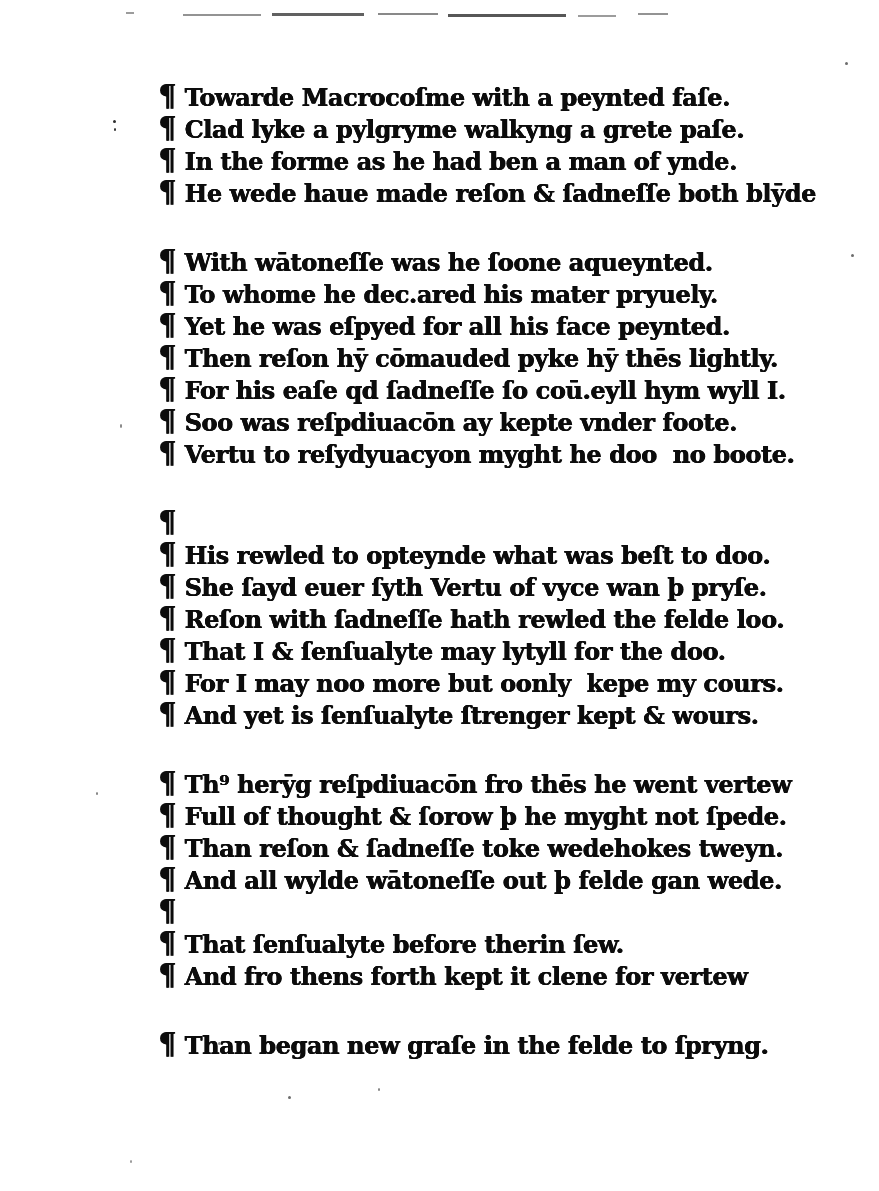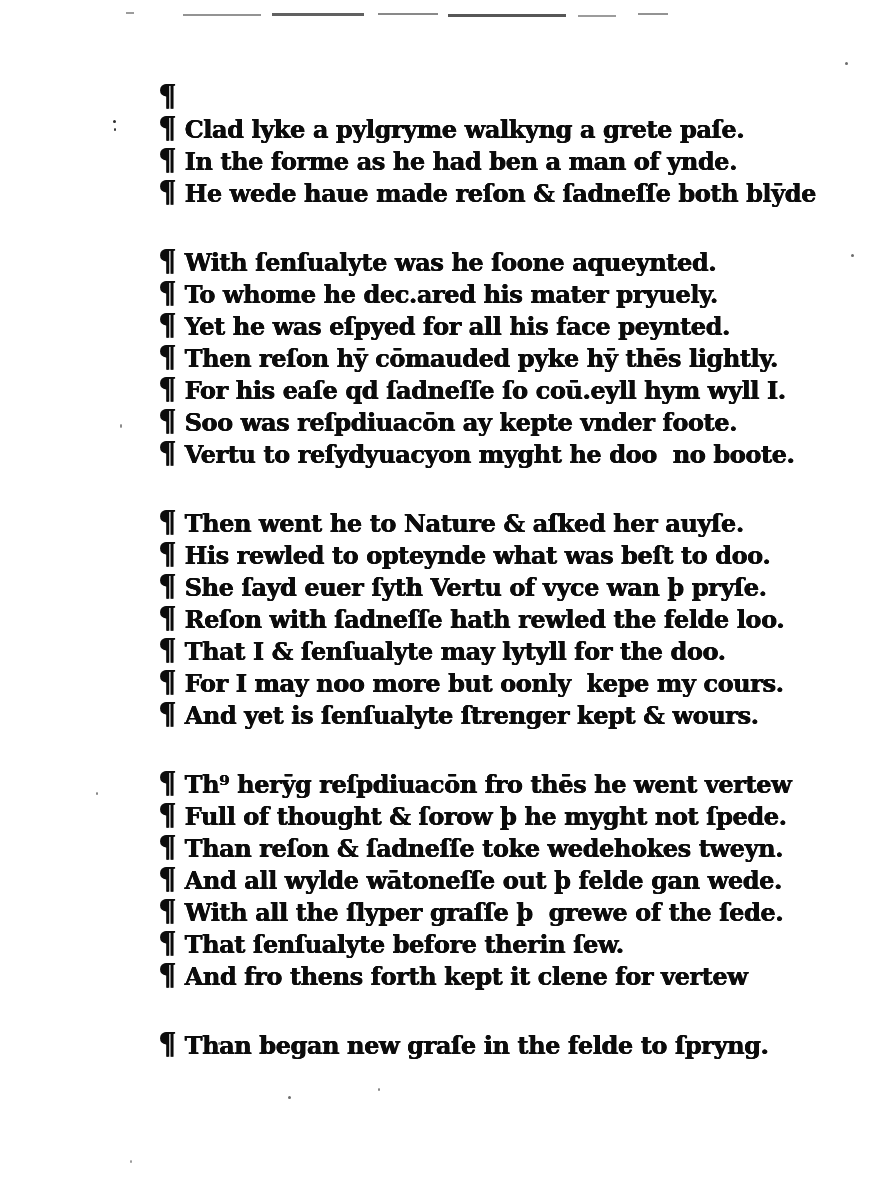--- a/index.html
+++ b/index.html
@@ -75,49 +75,49 @@
   <div class="speck" style="left:851px; top:254px; width:3px; height:3px; opacity:.7;"></div>
   <div class="speck" style="left:120px; top:424px; width:2px; height:4px; opacity:.6;"></div>
   <div class="speck" style="left:96px; top:792px; width:2px; height:3px; opacity:.6;"></div>
   <div class="speck" style="left:288px; top:1096px; width:3px; height:3px; opacity:.7;"></div>
   <div class="speck" style="left:378px; top:1088px; width:2px; height:3px; opacity:.6;"></div>
   <div class="speck" style="left:130px; top:1160px; width:2px; height:3px; opacity:.5;"></div>
   <div class="speck" style="left:218px; top:1042px; width:3px; height:3px; opacity:.55;"></div>
 
   <div class="poem">
       <div class="stanza">
-        <div class="line"><span class="pilcrow">¶</span></div>
+        <div class="line"><span class="pilcrow">¶</span><span class="line-text">Towarde Macrocoſme with a peynted faſe.</span></div>
         <div class="line"><span class="pilcrow">¶</span><span class="line-text">Clad lyke a pylgryme walkyng a grete paſe.</span></div>
         <div class="line"><span class="pilcrow">¶</span><span class="line-text">In the forme as he had ben a man of ynde.</span></div>
         <div class="line"><span class="pilcrow">¶</span><span class="line-text">He wede haue made reſon &amp; ſadneſſe both blȳde</span></div>
       </div>
       <div class="stanza">
-        <div class="line"><span class="pilcrow">¶</span><span class="line-text">With ſenſualyte was he ſoone aqueynted.</span></div>
+        <div class="line"><span class="pilcrow">¶</span><span class="line-text">With wātoneſſe was he ſoone aqueynted.</span></div>
         <div class="line"><span class="pilcrow">¶</span><span class="line-text">To whome he dec.ared his mater pryuely.</span></div>
         <div class="line"><span class="pilcrow">¶</span><span class="line-text">Yet he was eſpyed for all his face peynted.</span></div>
         <div class="line"><span class="pilcrow">¶</span><span class="line-text">Then reſon hȳ cōmauded pyke hȳ thēs lightly.</span></div>
         <div class="line"><span class="pilcrow">¶</span><span class="line-text">For his eaſe qd ſadneſſe ſo coū.eyll hym wyll I.</span></div>
         <div class="line"><span class="pilcrow">¶</span><span class="line-text">Soo was reſpdiuacōn ay kepte vnder foote.</span></div>
         <div class="line"><span class="pilcrow">¶</span><span class="line-text">Vertu to reſydyuacyon myght he doo  no boote.</span></div>
       </div>
       <div class="stanza">
-        <div class="line"><span class="pilcrow">¶</span><span class="line-text">Then went he to Nature &amp; aſked her auyſe.</span></div>
+        <div class="line"><span class="pilcrow">¶</span></div>
         <div class="line"><span class="pilcrow">¶</span><span class="line-text">His rewled to opteynde what was beſt to doo.</span></div>
         <div class="line"><span class="pilcrow">¶</span><span class="line-text">She ſayd euer ſyth Vertu of vyce wan þ pryſe.</span></div>
         <div class="line"><span class="pilcrow">¶</span><span class="line-text">Reſon with ſadneſſe hath rewled the felde loo.</span></div>
         <div class="line"><span class="pilcrow">¶</span><span class="line-text">That I &amp; ſenſualyte may lytyll for the doo.</span></div>
         <div class="line"><span class="pilcrow">¶</span><span class="line-text">For I may noo more but oonly  kepe my cours.</span></div>
         <div class="line"><span class="pilcrow">¶</span><span class="line-text">And yet is ſenſualyte ſtrenger kept &amp; wours.</span></div>
       </div>
       <div class="stanza">
         <div class="line"><span class="pilcrow">¶</span><span class="line-text">Th⁹ herȳg reſpdiuacōn fro thēs he went vertew</span></div>
         <div class="line"><span class="pilcrow">¶</span><span class="line-text">Full of thought &amp; ſorow þ he myght not ſpede.</span></div>
         <div class="line"><span class="pilcrow">¶</span><span class="line-text">Than reſon &amp; ſadneſſe toke wedehokes tweyn.</span></div>
         <div class="line"><span class="pilcrow">¶</span><span class="line-text">And all wylde wātoneſſe out þ felde gan wede.</span></div>
-        <div class="line"><span class="pilcrow">¶</span><span class="line-text">With all the ſlyper graſſe þ  grewe of the ſede.</span></div>
+        <div class="line"><span class="pilcrow">¶</span></div>
         <div class="line"><span class="pilcrow">¶</span><span class="line-text">That ſenſualyte before therin ſew.</span></div>
         <div class="line"><span class="pilcrow">¶</span><span class="line-text">And fro thens forth kept it clene for vertew</span></div>
       </div>
       <div class="stanza">
         <div class="line"><span class="pilcrow">¶</span><span class="line-text">Than began new graſe in the felde to ſpryng.</span></div>
       </div>
     </div>
 
 </div>
 

